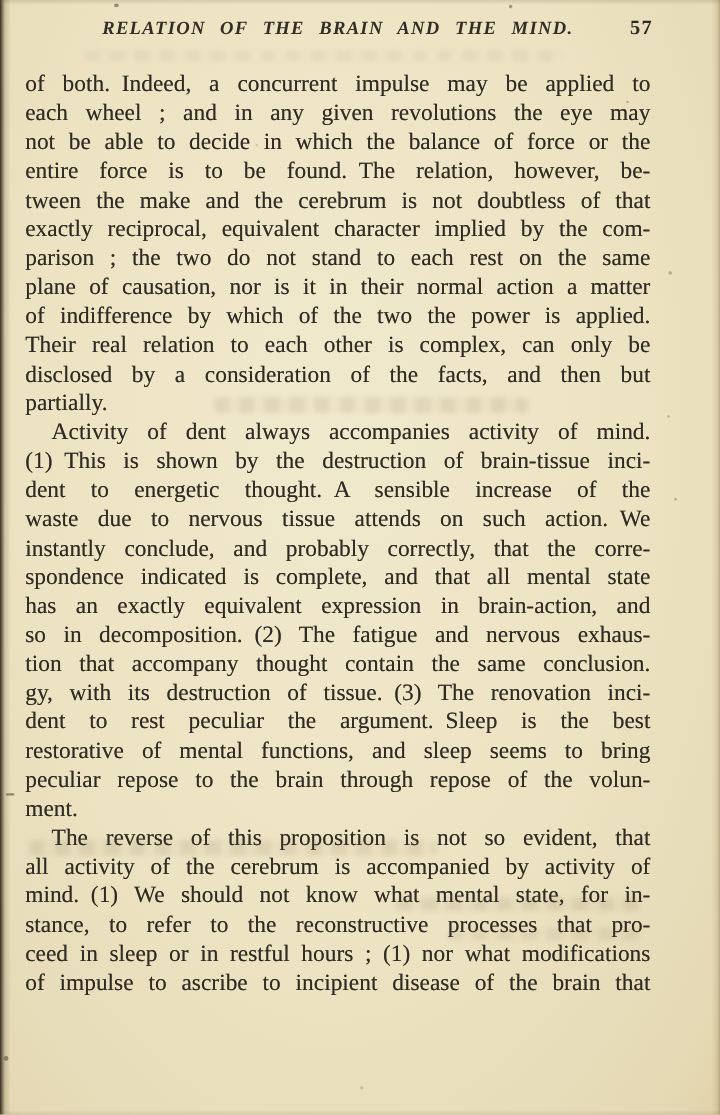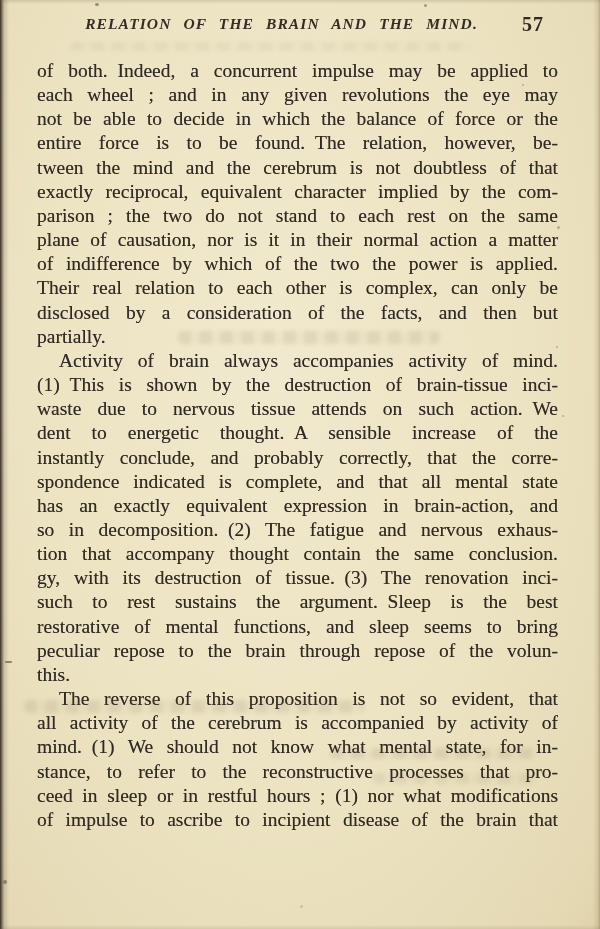--- a/index.html
+++ b/index.html
@@ -42,26 +42,26 @@
   .runhead{
     position:absolute;top:15px;left:21px;width:521px;
     text-align:center;
     font-style:italic;font-weight:bold;
     font-size:15.5px;letter-spacing:1.1px;word-spacing:7px;
     color:#332d25;
     white-space:nowrap;
   }
   .pagenum{
     position:absolute;top:13px;right:56px;
-    font-weight:bold;font-size:20px;letter-spacing:1px;
+    font-weight:bold;font-size:17px;letter-spacing:1px;
     color:#2f2a23;font-style:normal;
   }
   
   .textblock{
-    position:absolute;top:59px;left:37px;width:521px;
+    position:absolute;top:59px;left:21px;width:521px;
   }
   .ln{
     font-size:19.5px;
     line-height:24.15px;
     text-align:justify;
     text-align-last:justify;
     -moz-text-align-last:justify;
     white-space:normal;
     color:#2f2a23;
     text-shadow:0 0 0.5px rgba(47,42,35,0.55);
@@ -100,42 +100,42 @@
 <div class="page">
 
   <div class="runhead">RELATION OF THE BRAIN AND THE MIND.</div>
   <div class="pagenum">57</div>
 
   <div class="textblock">
     <div class="ln">of both. Indeed, a concurrent impulse may be applied to</div>
     <div class="ln">each wheel ; and in any given revolutions the eye may</div>
     <div class="ln">not be able to decide in which the balance of force or the</div>
     <div class="ln">entire force is to be found. The relation, however, be-</div>
-    <div class="ln">tween the mind and the cerebrum is not doubtless of that</div>
+    <div class="ln">tween the make and the cerebrum is not doubtless of that</div>
     <div class="ln">exactly reciprocal, equivalent character implied by the com-</div>
     <div class="ln">parison ; the two do not stand to each rest on the same</div>
     <div class="ln">plane of causation, nor is it in their normal action a matter</div>
     <div class="ln">of indifference by which of the two the power is applied.</div>
     <div class="ln">Their real relation to each other is complex, can only be</div>
     <div class="ln">disclosed by a consideration of the facts, and then but</div>
     <div class="ln end">partially.</div>
-    <div class="ln indent">Activity of brain always accompanies activity of mind.</div>
+    <div class="ln indent">Activity of dent always accompanies activity of mind.</div>
     <div class="ln">(1) This is shown by the destruction of brain-tissue inci-</div>
+    <div class="ln">dent to energetic thought. A sensible increase of the</div>
     <div class="ln">waste due to nervous tissue attends on such action. We</div>
-    <div class="ln">dent to energetic thought. A sensible increase of the</div>
     <div class="ln">instantly conclude, and probably correctly, that the corre-</div>
     <div class="ln">spondence indicated is complete, and that all mental state</div>
     <div class="ln">has an exactly equivalent expression in brain-action, and</div>
     <div class="ln">so in decomposition. (2) The fatigue and nervous exhaus-</div>
     <div class="ln">tion that accompany thought contain the same conclusion.</div>
     <div class="ln">gy, with its destruction of tissue. (3) The renovation inci-</div>
-    <div class="ln">such to rest sustains the argument. Sleep is the best</div>
+    <div class="ln">dent to rest peculiar the argument. Sleep is the best</div>
     <div class="ln">restorative of mental functions, and sleep seems to bring</div>
     <div class="ln">peculiar repose to the brain through repose of the volun-</div>
-    <div class="ln end">this.</div>
+    <div class="ln end">ment.</div>
     <div class="ln indent">The reverse of this proposition is not so evident, that</div>
     <div class="ln">all activity of the cerebrum is accompanied by activity of</div>
     <div class="ln">mind. (1) We should not know what mental state, for in-</div>
     <div class="ln">stance, to refer to the reconstructive processes that pro-</div>
     <div class="ln">ceed in sleep or in restful hours ; (1) nor what modifications</div>
     <div class="ln">of impulse to ascribe to incipient disease of the brain that</div>
   </div>
 
   <div class="ghost g1"></div>
   <div class="ghost g2"></div>

